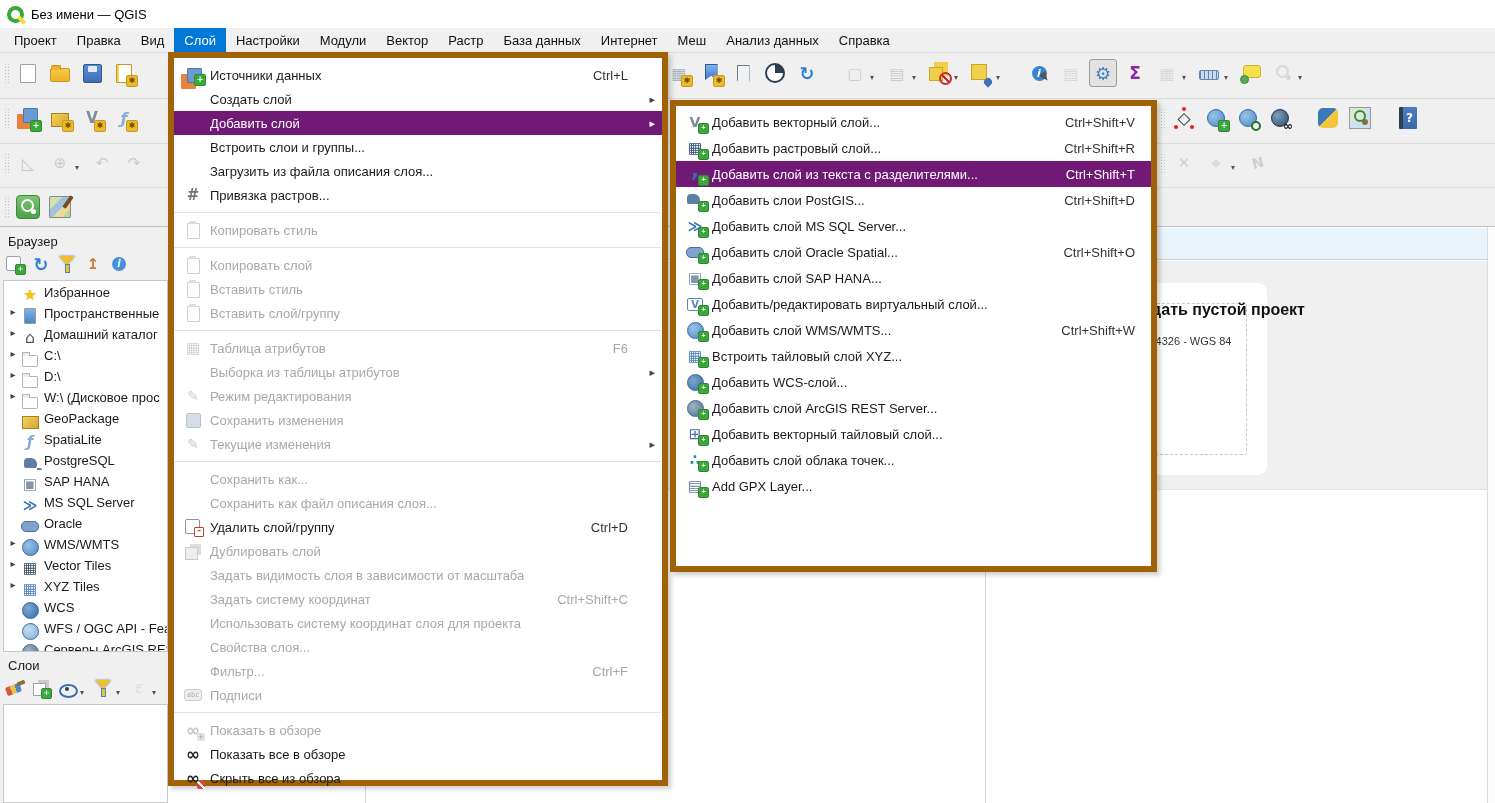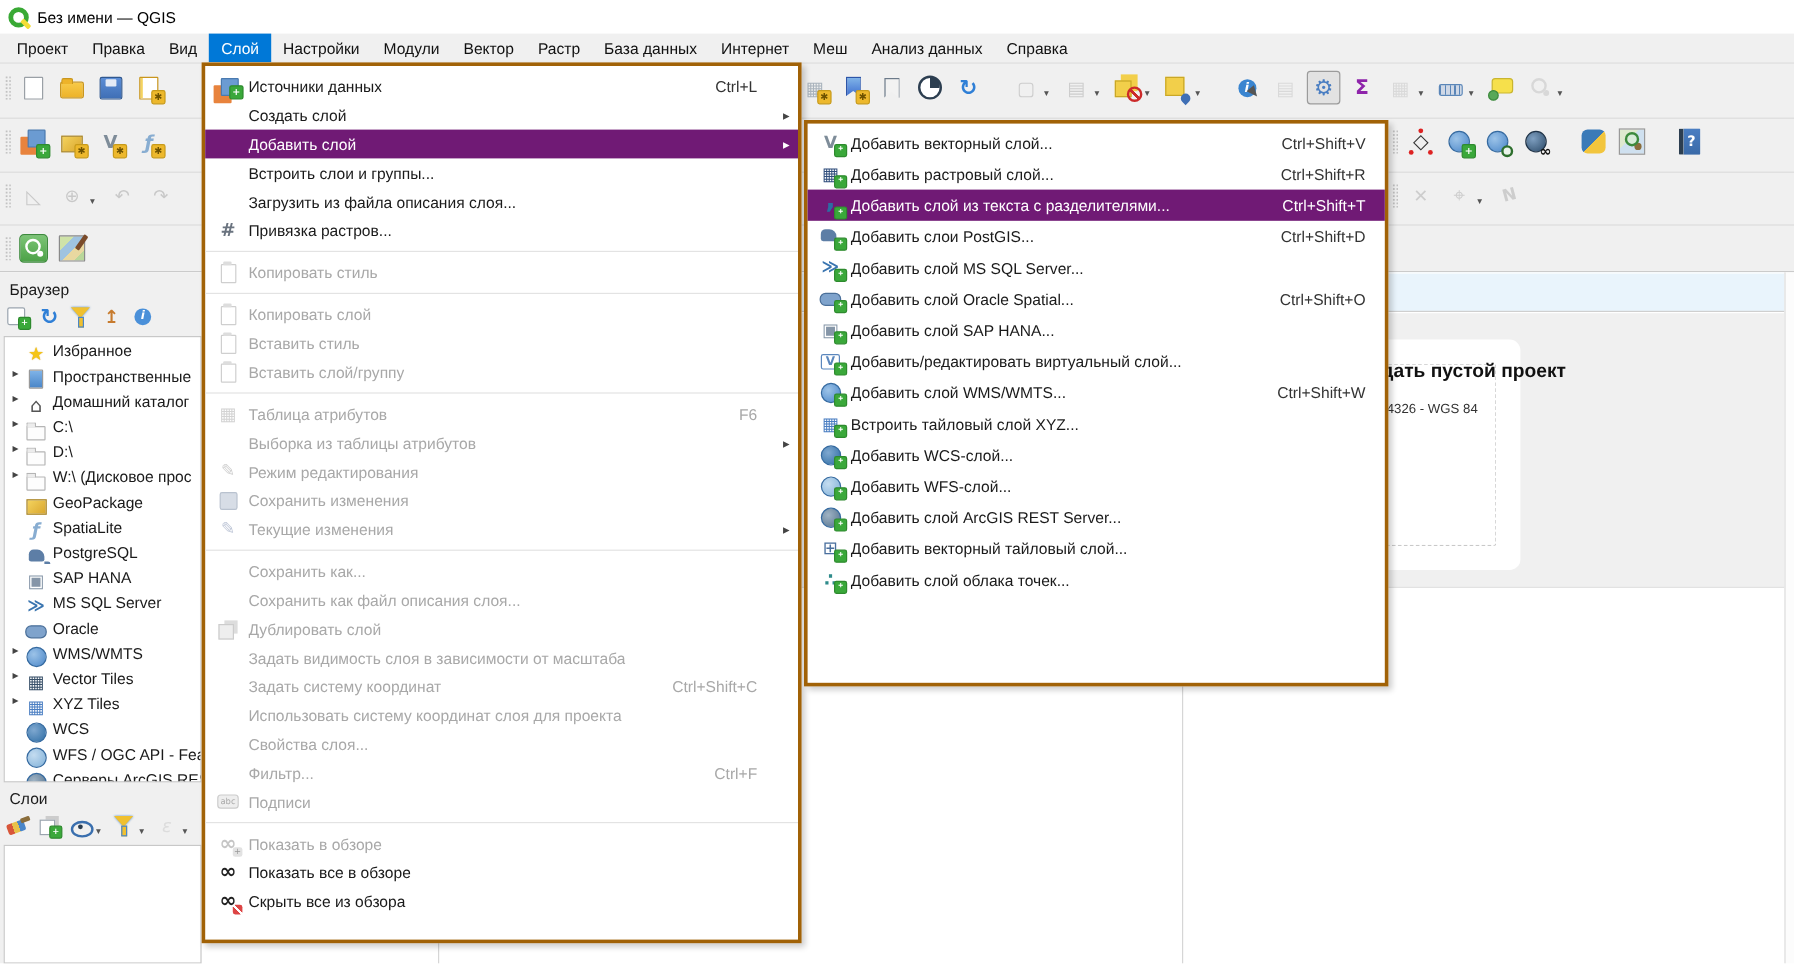--- a/index.html
+++ b/index.html
@@ -100,21 +100,21 @@
 [data-icon="collapse-icon"]::before{content:"↥";font-size:15px;color:#c77b2e;font-weight:bold}
 [data-icon="info-icon"]::before{content:"i";color:#fff;background:#4a90d9;width:14px;height:14px;border-radius:50%;font-size:10px;line-height:14px;text-align:center;font-weight:bold;font-style:italic}
 [data-icon="styling-icon"]::before{content:"";width:15px;height:9px;background:linear-gradient(90deg,#d8563a 0 33%,#e8c24a 33% 66%,#4a86c8 66% 100%);border-radius:2px;transform:rotate(-20deg);position:absolute;left:3px;top:9px}
 [data-icon="styling-icon"]::after{content:"";width:8px;height:4px;background:#8a6d3b;position:absolute;right:2px;top:5px;transform:rotate(-20deg);border-radius:1px}
 [data-icon="add-group-icon"]::before{content:"";width:11px;height:11px;border:1px solid #9aa4ae;background:#fff;position:absolute;left:4px;top:7px;box-shadow:4px -4px 0 -1px #ccc}
 [data-icon="visibility-icon"]::before{content:"";width:15px;height:10px;border:2px solid #3a6fae;border-radius:50%;position:absolute;left:4px;top:8px}
 [data-icon="visibility-icon"]::after{content:"";width:4px;height:4px;background:#2c3e50;border-radius:50%;position:absolute;left:10px;top:11px}
 [data-icon="expression-icon"]::before{content:"ε";font-size:15px;color:#c0c0c0;font-style:italic}
 
 
-.popup{position:absolute;background:#fff;border:3px solid #a16207;box-shadow:3px 3px 5px rgba(0,0,0,.2);z-index:20;padding-top:5px}
+.popup{position:absolute;background:#fff;border:6px solid #a16207;box-shadow:3px 3px 5px rgba(0,0,0,.2);z-index:20;padding-top:5px}
 .menu-main{left:168px;top:52px;width:500px;height:734px}
 .menu-sub{left:670px;top:100px;width:487px;height:472px;padding-top:3px}
 .mrow{height:24px;display:flex;align-items:center;padding:0 8px 0 6px;position:relative}
 .menu-sub .mrow{height:26px}
 .mrow.sep{margin-top:11px}
 .mrow.sep::before{content:"";position:absolute;top:-6px;left:0;right:0;border-top:1px solid #e3e3e3}
 .mrow.hl{background:#701a75;color:#fff}
 .mrow.dis{color:#a8a8a8}
 .mlabel{white-space:nowrap;overflow:hidden}
 .mshort{margin-left:auto;padding-right:26px;color:#333;white-space:nowrap}
@@ -768,20 +768,26 @@
 
     </div>
 
     <div class="mrow dis">
       <span class="mi"></span>
       <span class="mlabel">Сохранить как файл описания слоя...</span>
       <span class="mshort"></span>
 
     </div>
 
+    <div class="mrow">
+      <span class="mi" data-icon="remove-layer-icon"></span>
+      <span class="mlabel">Удалить слой/группу</span>
+      <span class="mshort">Ctrl+D</span>
+
+    </div>
 
     <div class="mrow dis">
       <span class="mi" data-icon="duplicate-layer-icon"></span>
       <span class="mlabel">Дублировать слой</span>
       <span class="mshort"></span>
 
     </div>
 
     <div class="mrow dis">
       <span class="mi"></span>
@@ -921,26 +927,20 @@
 
     </div>
 
     <div class="mrow">
       <span class="mi" data-icon="wcs-icon"></span>
       <span class="mlabel">Добавить WCS-слой...</span>
       <span class="mshort"></span>
 
     </div>
 
-    <div class="mrow">
-      <span class="mi" data-icon="wfs-icon"></span>
-      <span class="mlabel">Добавить WFS-слой...</span>
-      <span class="mshort"></span>
-
-    </div>
 
     <div class="mrow">
       <span class="mi" data-icon="arcgis-icon"></span>
       <span class="mlabel">Добавить слой ArcGIS REST Server...</span>
       <span class="mshort"></span>
 
     </div>
 
     <div class="mrow">
       <span class="mi" data-icon="vectortile-icon"></span>
@@ -949,13 +949,19 @@
 
     </div>
 
     <div class="mrow">
       <span class="mi" data-icon="pointcloud-icon"></span>
       <span class="mlabel">Добавить слой облака точек...</span>
       <span class="mshort"></span>
 
     </div>
 
+    <div class="mrow">
+      <span class="mi" data-icon="gpx-icon"></span>
+      <span class="mlabel">Add GPX Layer...</span>
+      <span class="mshort"></span>
+
+    </div>
   </div>
 
 </body></html>

